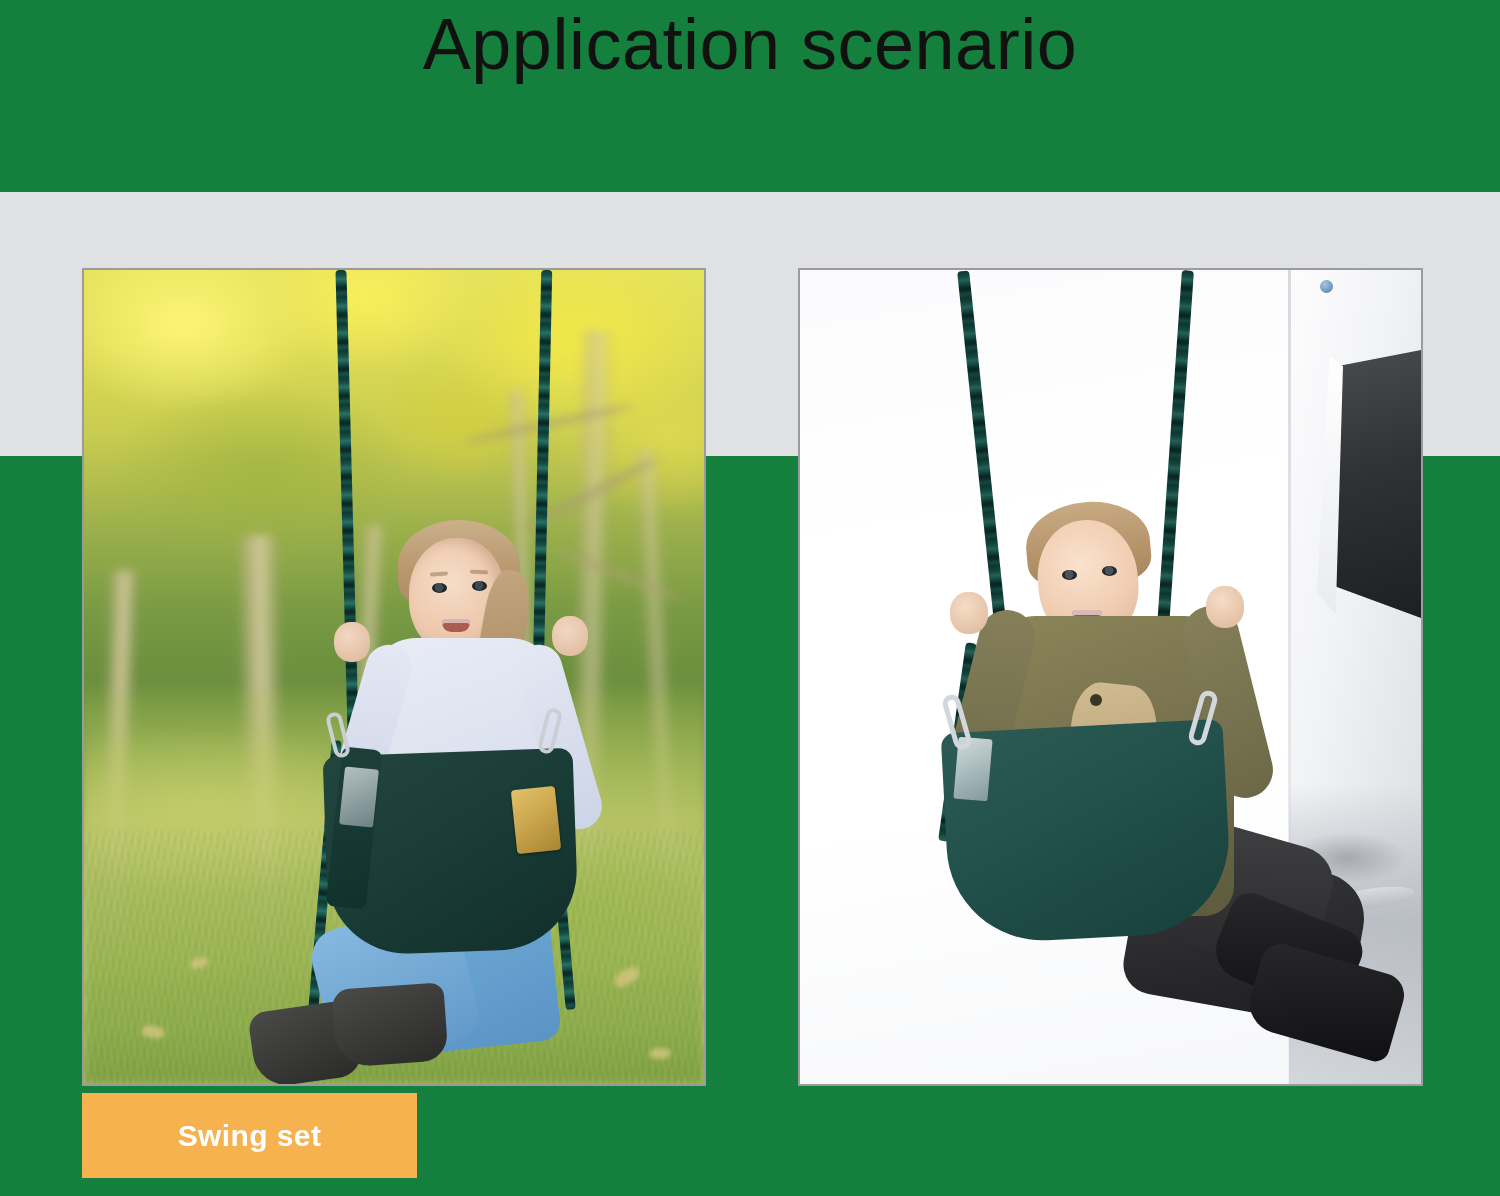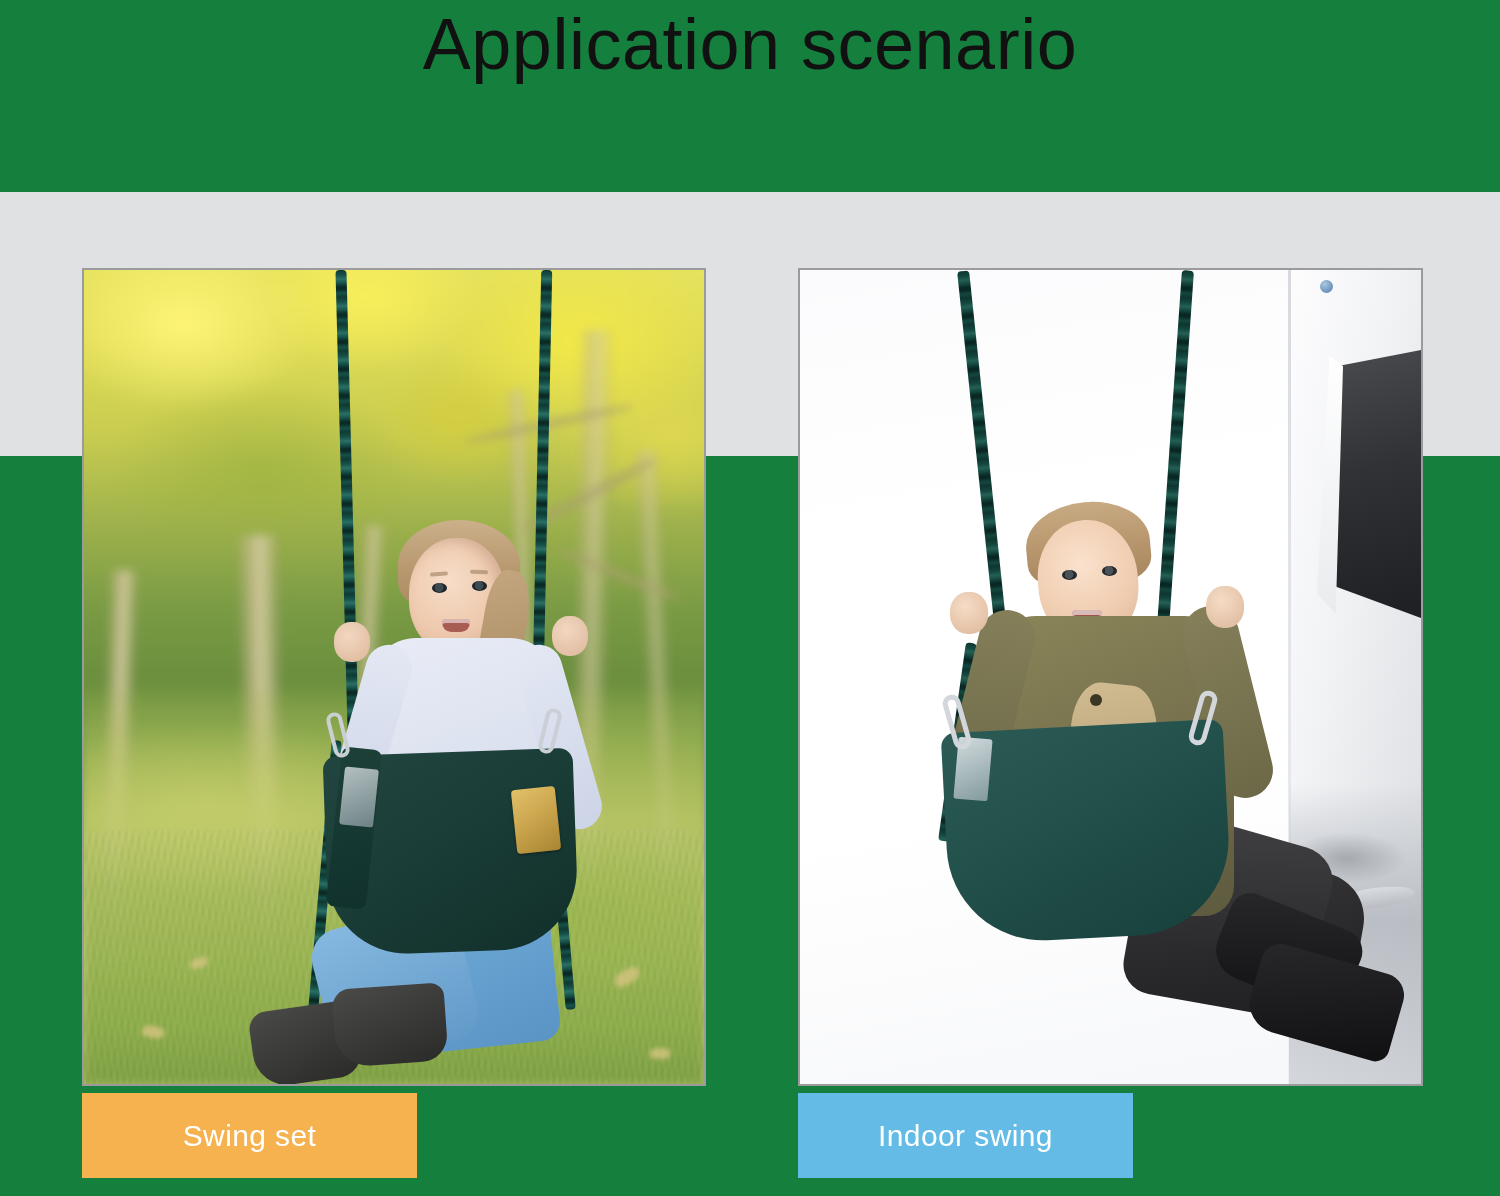--- a/index.html
+++ b/index.html
@@ -417,20 +417,21 @@
     align-items: center;
     justify-content: center;
     color: #ffffff;
     font-size: 30px;
     font-weight: 400;
     letter-spacing: .4px;
   }
   .caption-orange {
     left: 82px;  top: 1093px; width: 335px; height: 85px;
     background: #f5b24f;
+    font-weight: bold;
   }
   .caption-blue {
     left: 798px; top: 1093px; width: 335px; height: 85px;
     background: #63bbe6;
   }
   .caption-watermark {
     position: absolute;
     left: 0; right: 0; top: 42px;
     text-align: center;
     font-size: 26px;
@@ -552,18 +553,14 @@
       <div class="rkid-hand rhand-l"></div>
       <div class="rkid-hand rhand-r"></div>
     </div>
   </div>
 
   <div class="caption-bar caption-orange">
     <span>Swing set</span>
     <span class="caption-watermark">　　　</span>
   </div>
 
-  <div class="caption-bar caption-blue">
-    <span>Indoor swing</span>
-    <span class="caption-watermark">　　　</span>
-  </div>
 
 </div>
 
 </body></html>

